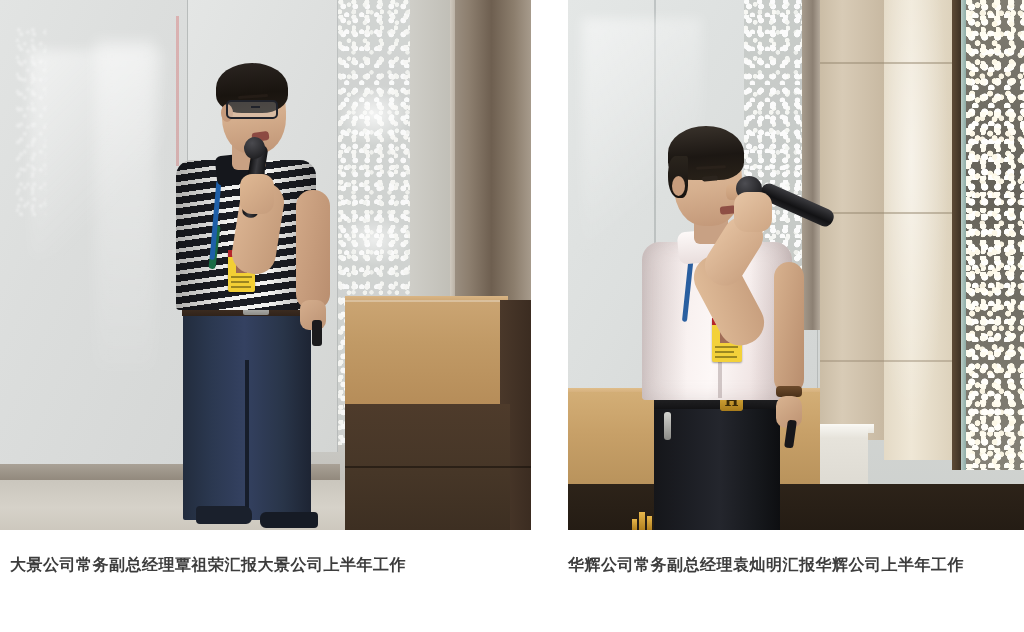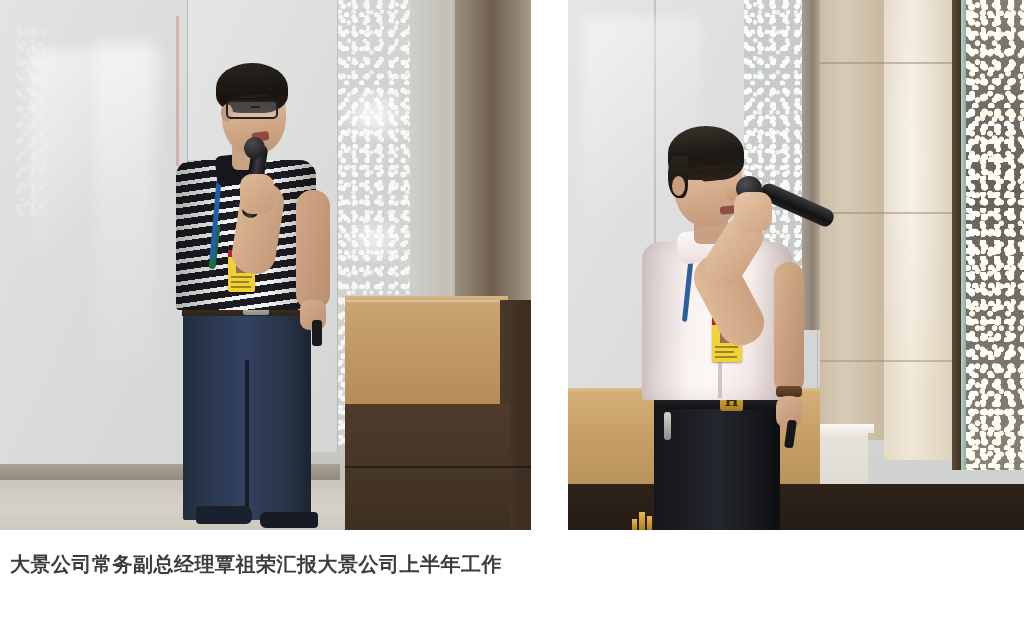--- a/index.html
+++ b/index.html
@@ -14,21 +14,21 @@
 
   
   .figure{ position:absolute; }
   .photo{
     position:relative; overflow:hidden;
     background:#c9c9c4;
   }
   .caption{
     font-weight:bold;
     color:#3c3c3c;
-    font-size:20px;
+    font-size:16px;
     line-height:37px;
     letter-spacing:0.5px;
     white-space:pre-line;
   }
 
   
   #photo-left{ width:531px; height:530px; }
 
   
   .lf-wall{
@@ -661,15 +661,16 @@
       <div class="rp rp-eye"></div>
       <div class="rp rp-nose"></div>
       <div class="rp rp-mouth"></div>
       <div class="rp rp-arm"></div>
       <div class="rp rp-forearm"></div>
       <div class="rp rp-mic"></div>
       <div class="rp rp-mic-head"></div>
       <div class="rp rp-hand"></div>
     </div>
 
+    <figcaption class="caption" style="position:absolute; left:0px; top:546px; width:440px;">华辉公司常务副总经理袁灿明汇报华辉公司上半年工作</figcaption>
   </figure>
 
 </div>
 
 </body></html>

